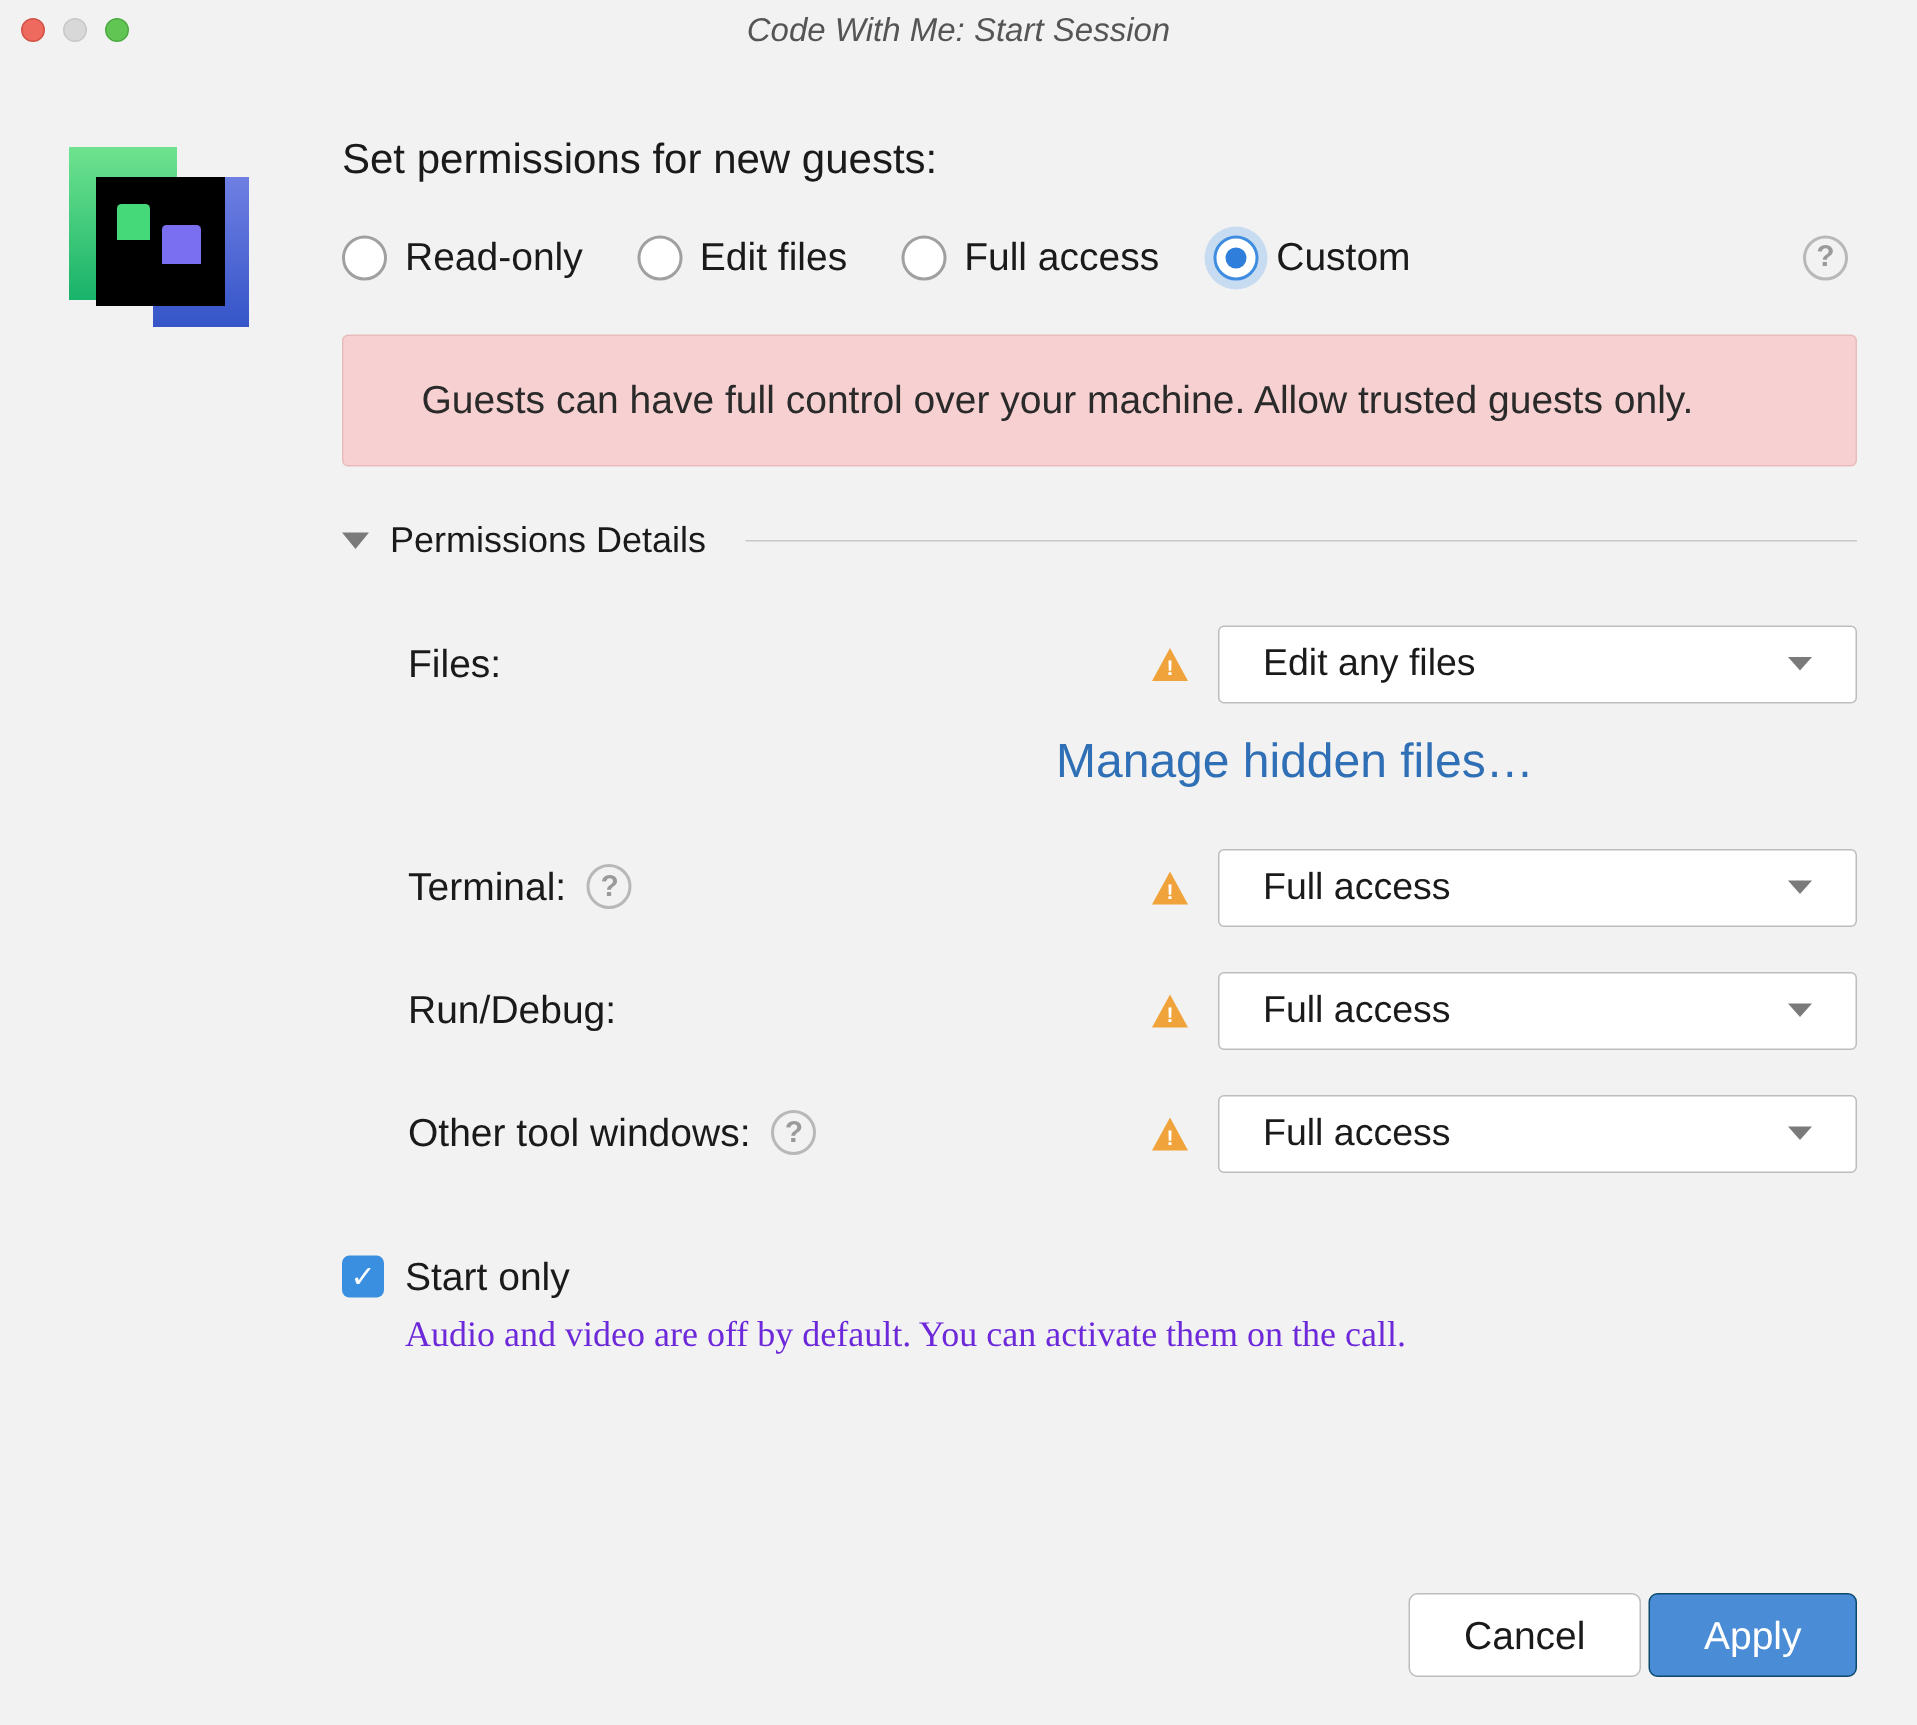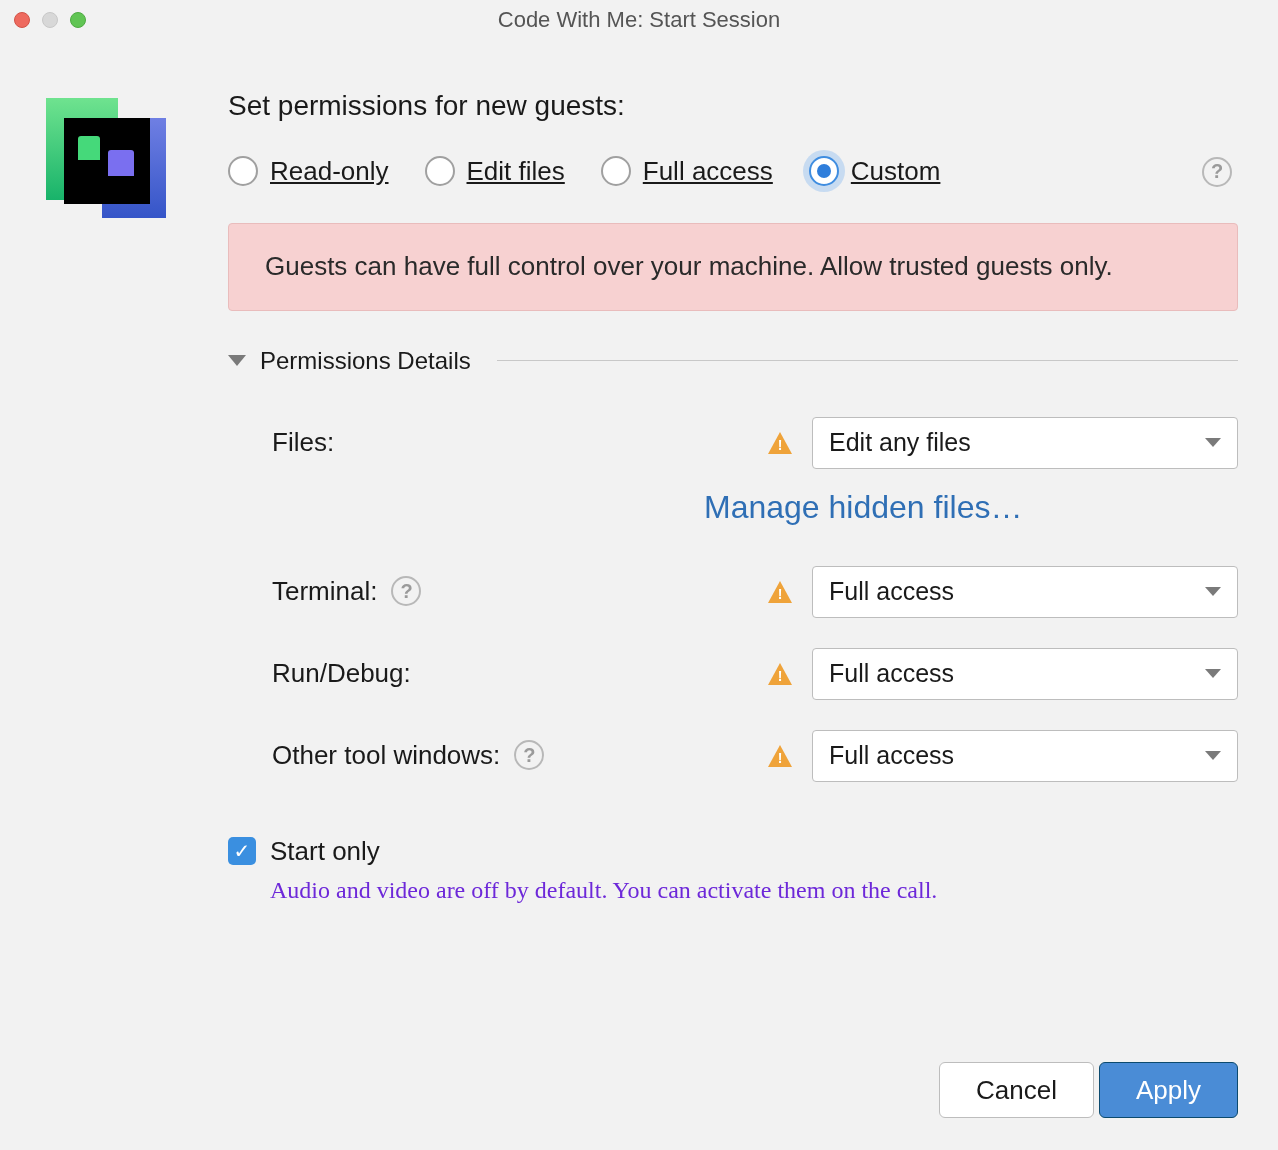--- a/index.html
+++ b/index.html
@@ -31,20 +31,21 @@
     .dot-red { background: #ee6a5f; border: 1px solid #d25347; }
     .dot-grey { background: #d8d8d8; border: 1px solid #c8c8c8; }
     .dot-green { background: #61c554; border: 1px solid #4fab43; }
     .window-title {
       position: absolute;
       left: 0; right: 0;
       text-align: center;
       color: #555;
       font-size: 22px;
       pointer-events: none;
+      font-style: italic;
     }
     .content {
       display: flex;
       padding: 50px 30px 30px 46px;
     }
     .left-col {
       flex: 0 0 182px;
     }
     .main-col {
       flex: 1;
@@ -79,25 +80,24 @@
       margin-bottom: 34px;
     }
     .radio-row {
       display: flex;
       align-items: center;
       gap: 36px;
       margin-bottom: 36px;
     }
     .radio-item {
       display: flex;
-      align-items: flex-start;
+      align-items: flex-end;
       gap: 12px;
       font-size: 26px;
       cursor: pointer;
-      text-decoration: underline;
     }
     .radio-circle {
       width: 30px; height: 30px;
       border-radius: 50%;
       border: 2px solid #a0a0a0;
       background: #fff;
       position: relative;
       flex: 0 0 30px;
     }
     .radio-circle.selected {
@@ -127,21 +127,21 @@
       flex: 0 0 30px;
     }
     .help-right {
       margin-left: auto;
       margin-right: 6px;
     }
     .warning-banner {
       background: #f7d1d1;
       border: 1px solid #e9bcbc;
       border-radius: 4px;
-      padding: 24px 36px;
+      padding: 24px 52px;
       font-size: 26px;
       line-height: 1.45;
       color: #2a2a2a;
       margin-bottom: 36px;
     }
     .section-header {
       display: flex;
       align-items: center;
       gap: 14px;
       margin: 12px 0 32px 0;
@@ -200,21 +200,21 @@
       font-weight: 700;
     }
     .combo {
       width: 426px;
       height: 52px;
       border: 1px solid #bdbdbd;
       background: #fff;
       border-radius: 4px;
       display: flex;
       align-items: center;
-      padding: 0 16px;
+      padding: 0 29px;
       font-size: 25px;
       cursor: pointer;
       margin-left: 12px;
       justify-content: space-between;
     }
     .combo .tri {
       width: 0; height: 0;
       border-left: 8px solid transparent;
       border-right: 8px solid transparent;
       border-top: 9px solid #7a7a7a;

